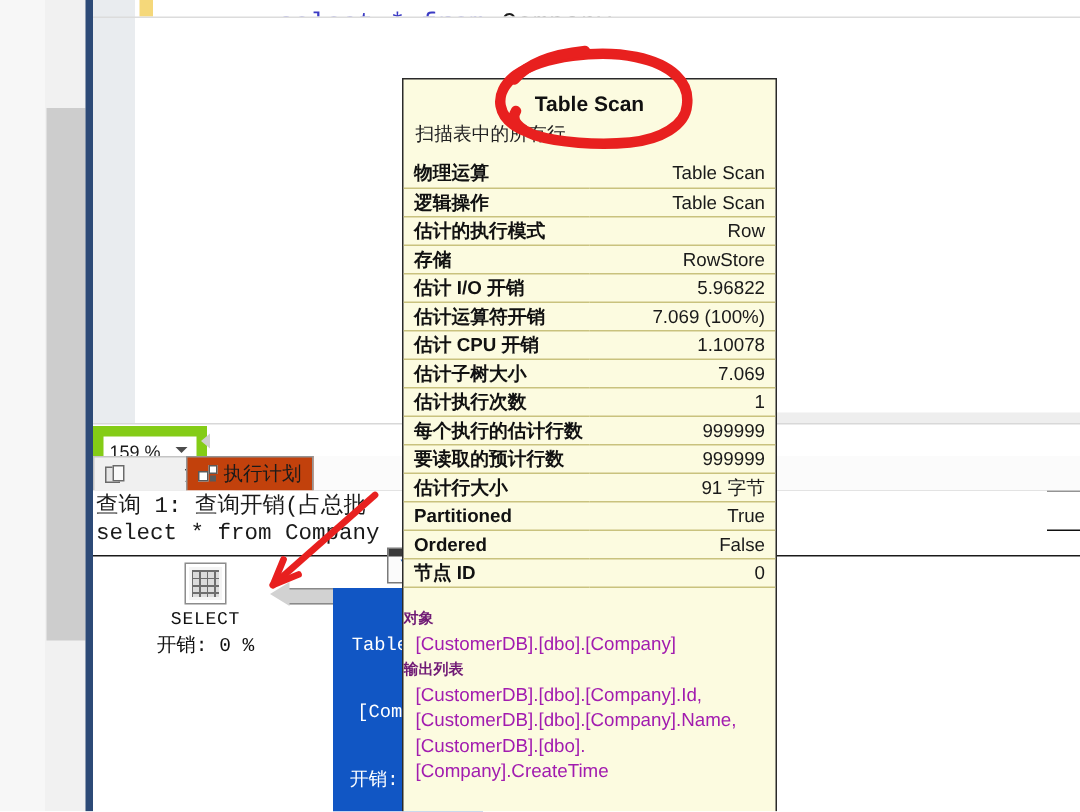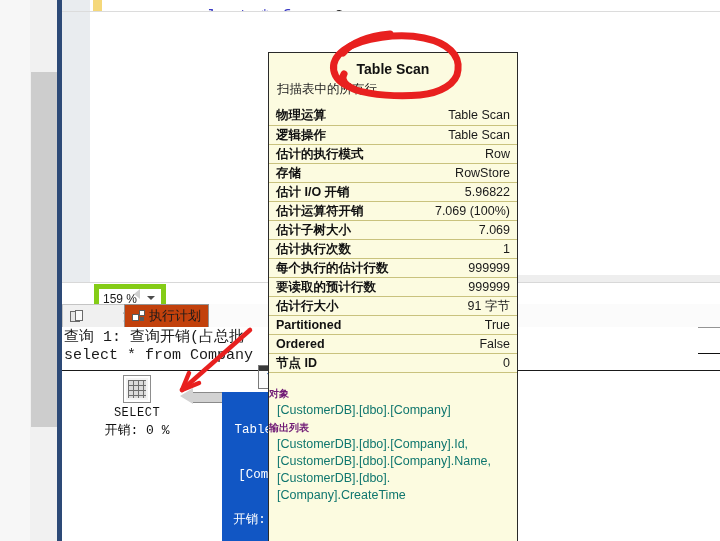--- a/index.html
+++ b/index.html
@@ -64,22 +64,22 @@
   }
 
   
   .zoom-row {
     position: absolute; left: 62px; top: 282px; width: 658px; height: 22px;
     background: #ffffff;
     border-top: 1px solid #d8d8d8;
   }
   .zoom-combo {
     position: absolute; left: 0px; top: 1px; width: 62px; height: 19px;
-    background: #ffffff; border: 5px solid #84cc16;
-    display: flex; align-items: center; margin-left: 32px;
+    background: #ffffff; border: 7px solid #84cc16;
+    display: flex; align-items: center;
   }
   .zoom-combo .zoom-val {
     font-size: 12px; color: #1a1a1a; padding-left: 4px;
   }
   .zoom-combo .zoom-caret {
     position: absolute; right: 6px; top: 7px;
     width: 0; height: 0;
     border-left: 4px solid transparent;
     border-right: 4px solid transparent;
     border-top: 4px solid #4c4c4c;
@@ -322,21 +322,21 @@
     padding: 0 0;
     font-weight: bold;
     font-size: 10px;
     line-height: 17px;
     color: #701a75;
   }
   .tt-body {
     padding: 0 8px;
     font-size: 12.5px;
     line-height: 17px;
-    color: #0f766e;
+    color: #a21caf;
     word-break: break-word;
   }
 
   
   .annot {
     position: absolute; left: 0; top: 0; width: 720px; height: 541px;
     pointer-events: none;
   }
 </style>
 </head>
@@ -435,20 +435,24 @@
           </tr>
           <tr>
             <td class="k">估计 I/O 开销</td>
             <td class="v">5.96822</td>
           </tr>
           <tr>
             <td class="k">估计运算符开销</td>
             <td class="v">7.069 (100%)</td>
           </tr>
           <tr>
+            <td class="k">估计 CPU 开销</td>
+            <td class="v">1.10078</td>
+          </tr>
+          <tr>
             <td class="k">估计子树大小</td>
             <td class="v">7.069</td>
           </tr>
           <tr>
             <td class="k">估计执行次数</td>
             <td class="v">1</td>
           </tr>
           <tr>
             <td class="k">每个执行的估计行数</td>
             <td class="v">999999</td>

